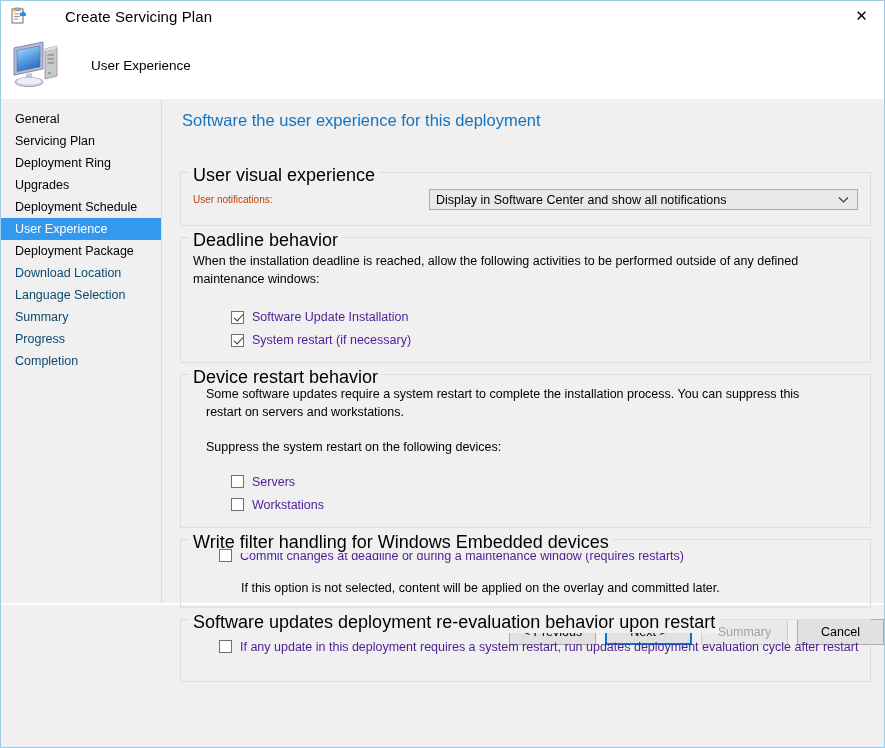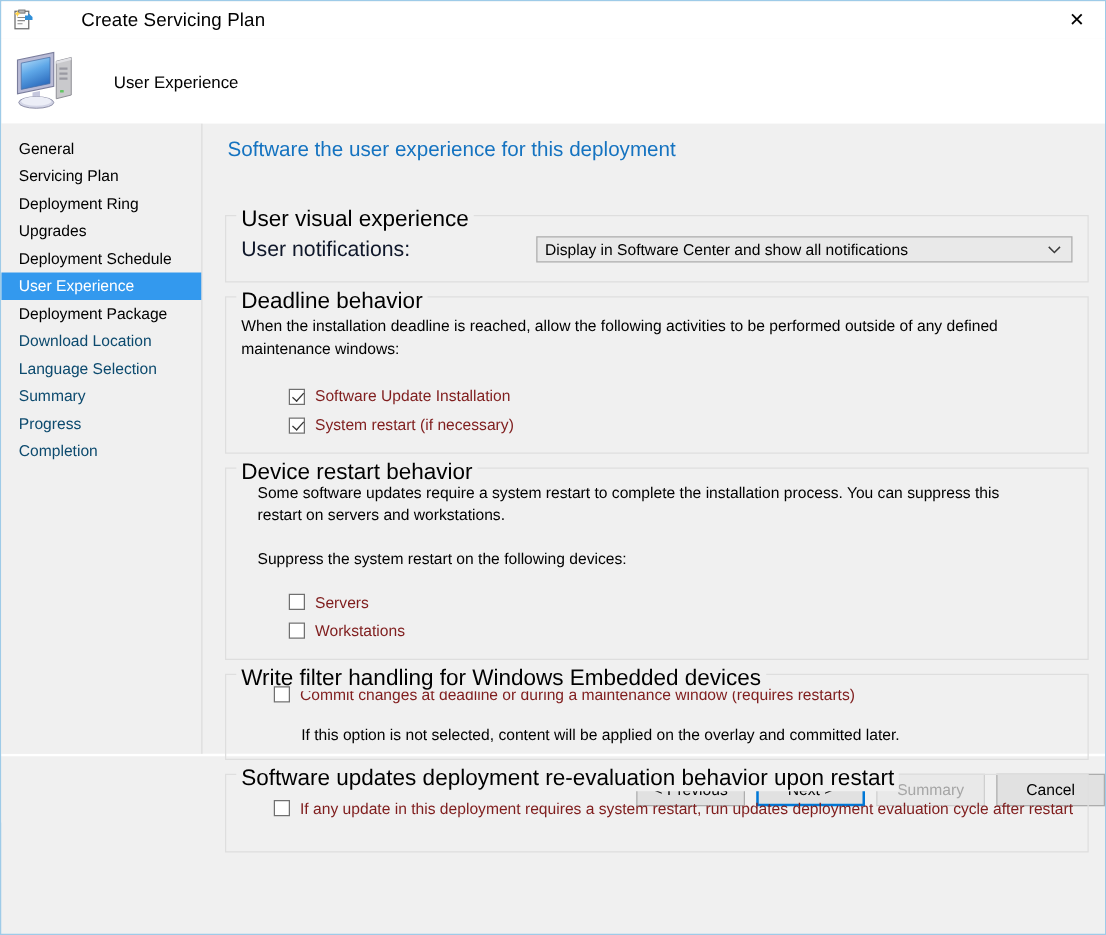--- a/index.html
+++ b/index.html
@@ -125,22 +125,22 @@
   }
 
   
   .field-row {
     display: flex;
     align-items: center;
     margin-top: 2px;
     margin-bottom: 5px;
   }
   .field-label {
-    font-size: 17px;
-    color: #0f172a;
+    font-size: 10px;
+    color: #c2410c;
     width: 236px;
     flex: none;
   }
   .combo {
     flex: 1;
     height: 21px;
     background: #e9e9e9;
     border: 1px solid #adadad;
     display: flex;
     align-items: center;
@@ -173,21 +173,21 @@
   }
   .cb-box.checked::after {
     content: "";
     position: absolute;
     left: 4px; top: 0px;
     width: 4px; height: 8px;
     border: solid #333;
     border-width: 0 1.4px 1.4px 0;
     transform: rotate(42deg);
   }
-  .cb-label { font-size: 12.5px; color: #7f1d1d; white-space: nowrap; }
+  .cb-label { font-size: 12.5px; color: #4c1d95; white-space: nowrap; }
 
   .indent-38 { margin-left: 38px; }
   .indent-26 { margin-left: 26px; }
   .indent-13 { margin-left: 13px; }
   .indent-48 { margin-left: 48px; }
 
   
   .footer {
     height: 55px;
     background: #f0f0f0;

